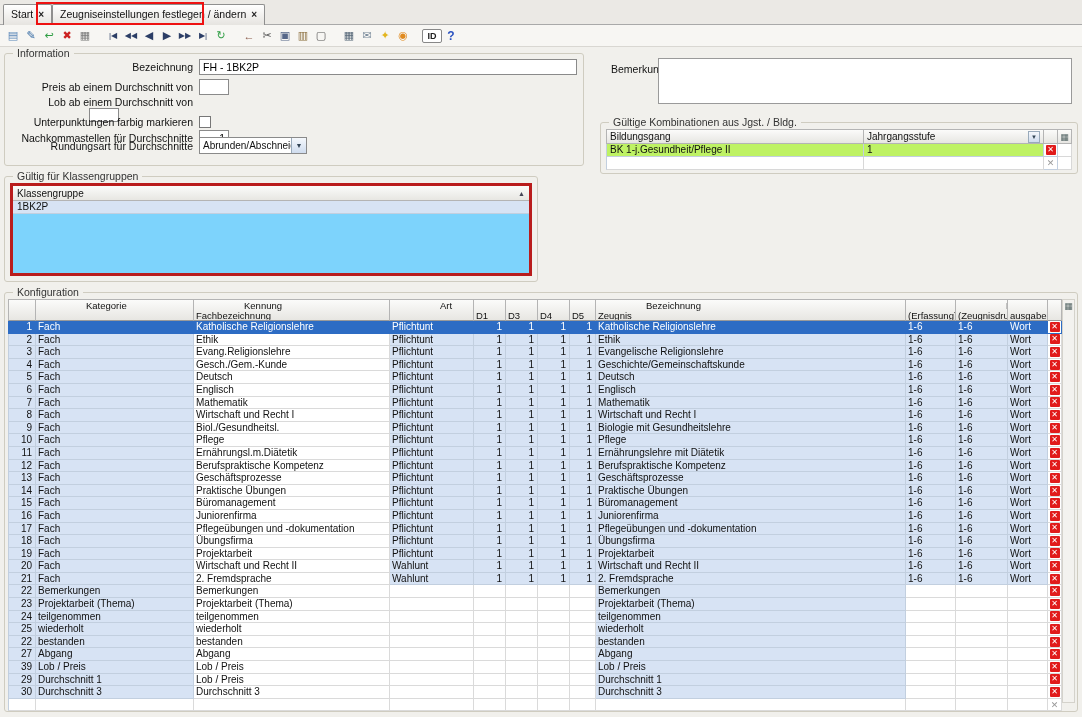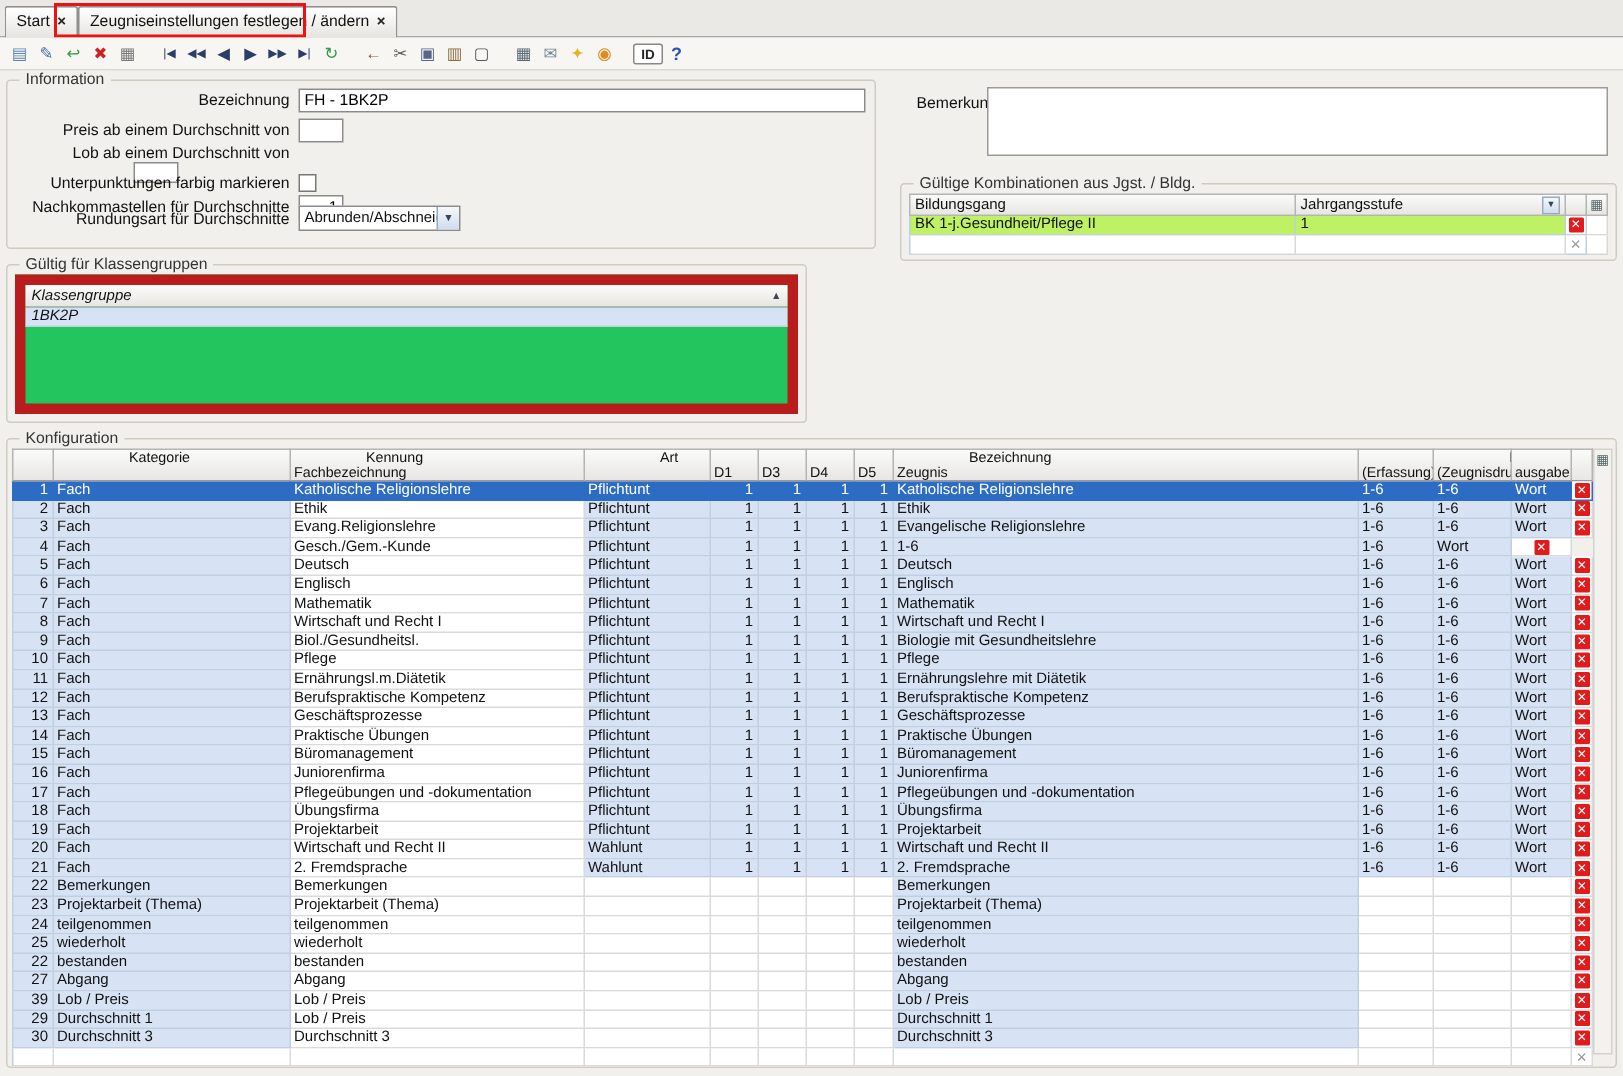--- a/index.html
+++ b/index.html
@@ -55,21 +55,21 @@
   .combo-arrow{width:12px;height:12px;background:linear-gradient(#f5f8fc,#cfdcee);border:1px solid #9ab;
                font-size:6px;display:flex;align-items:center;justify-content:center;color:#345;}
   .mg-icon{justify-content:center;font-size:9px;color:#566;padding:0;}
   .mg-cell{background:#bef264;border-right:1px solid #c2cfdf;border-bottom:1px solid #c2cfdf;font-size:10px;
            line-height:12px;padding:0 3px;overflow:hidden;white-space:nowrap;}
   .mg-row .mg-cell:first-child{border-left:1px solid #c2cfdf;}
   .mg-cell.white{background:#fff;border-color:#d8d8d8;}
   .mg-cell.del{background:#fff;display:flex;align-items:center;justify-content:center;padding:0;}
 
   #klassen-group{left:4px;top:176px;width:534px;height:106px;}
-  #kg-viewport{position:absolute;left:5px;top:6px;right:5px;bottom:5px;background:#22c55e;border:7px solid #b91c1c;font-style:italic;}
+  #kg-viewport{position:absolute;left:5px;top:6px;right:5px;bottom:5px;background:#7dd3fc;border:3px solid #b91c1c;}
   .kg-hrow{display:flex;height:15px;}
   .kg-hcell{flex:1;background:linear-gradient(#fbfbfa,#e7e6e2);border-bottom:1px solid #b4b4b4;font-size:10px;
             padding:0 4px;display:flex;align-items:center;justify-content:space-between;}
   .kg-cell{height:13px;background:#d7e3f4;border-bottom:1px solid #c2cfdf;font-size:10px;line-height:12px;padding:0 4px;}
   .sortglyph{font-size:7px;color:#445;}
 
   
   #konf-group{left:4px;top:292px;width:1074px;height:420px;}
   #ktable{position:absolute;left:3px;top:6px;width:1054px;}
   .khead,.krow{display:grid;grid-template-columns:28px 158px 196px 84px 32px 32px 32px 26px 310px 50px 52px 40px 14px;}
@@ -353,20 +353,21 @@
         </div>
         <div class="krow">
           <div class="kc num">4</div>
           <div class="kc">Fach</div>
           <div class="kc w">Gesch./Gem.-Kunde</div>
           <div class="kc">Pflichtunt</div>
           <div class="kc num">1</div>
           <div class="kc num">1</div>
           <div class="kc num">1</div>
           <div class="kc num">1</div>
+          <div class="kc">Geschichte/Gemeinschaftskunde</div>
           <div class="kc">1-6</div>
           <div class="kc">1-6</div>
           <div class="kc">Wort</div>
           <div class="kc kdel">
             <span class="xred">✕</span>
           </div>
         </div>
         <div class="krow">
           <div class="kc num">5</div>
           <div class="kc">Fach</div>

